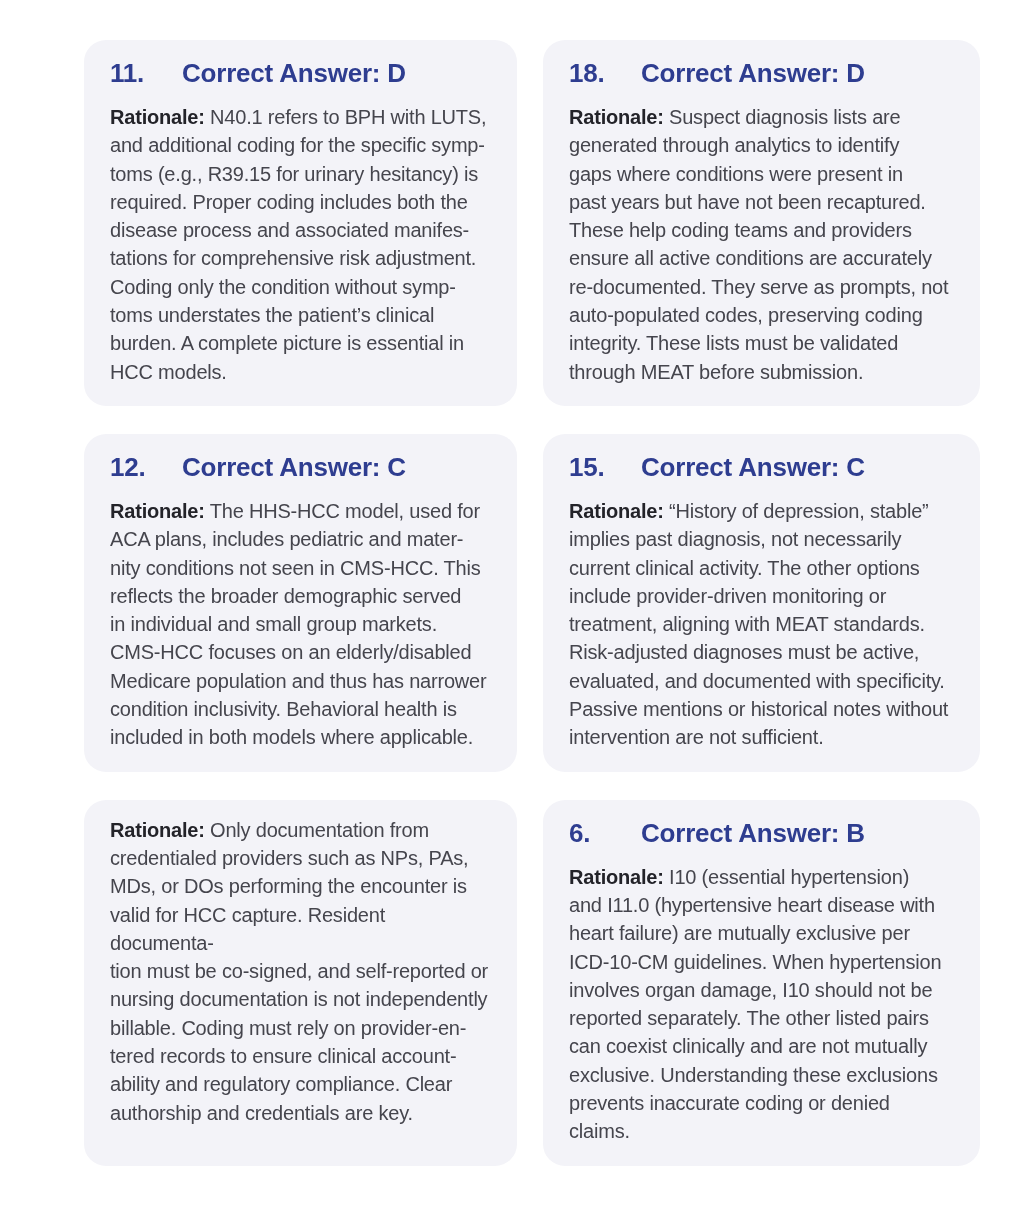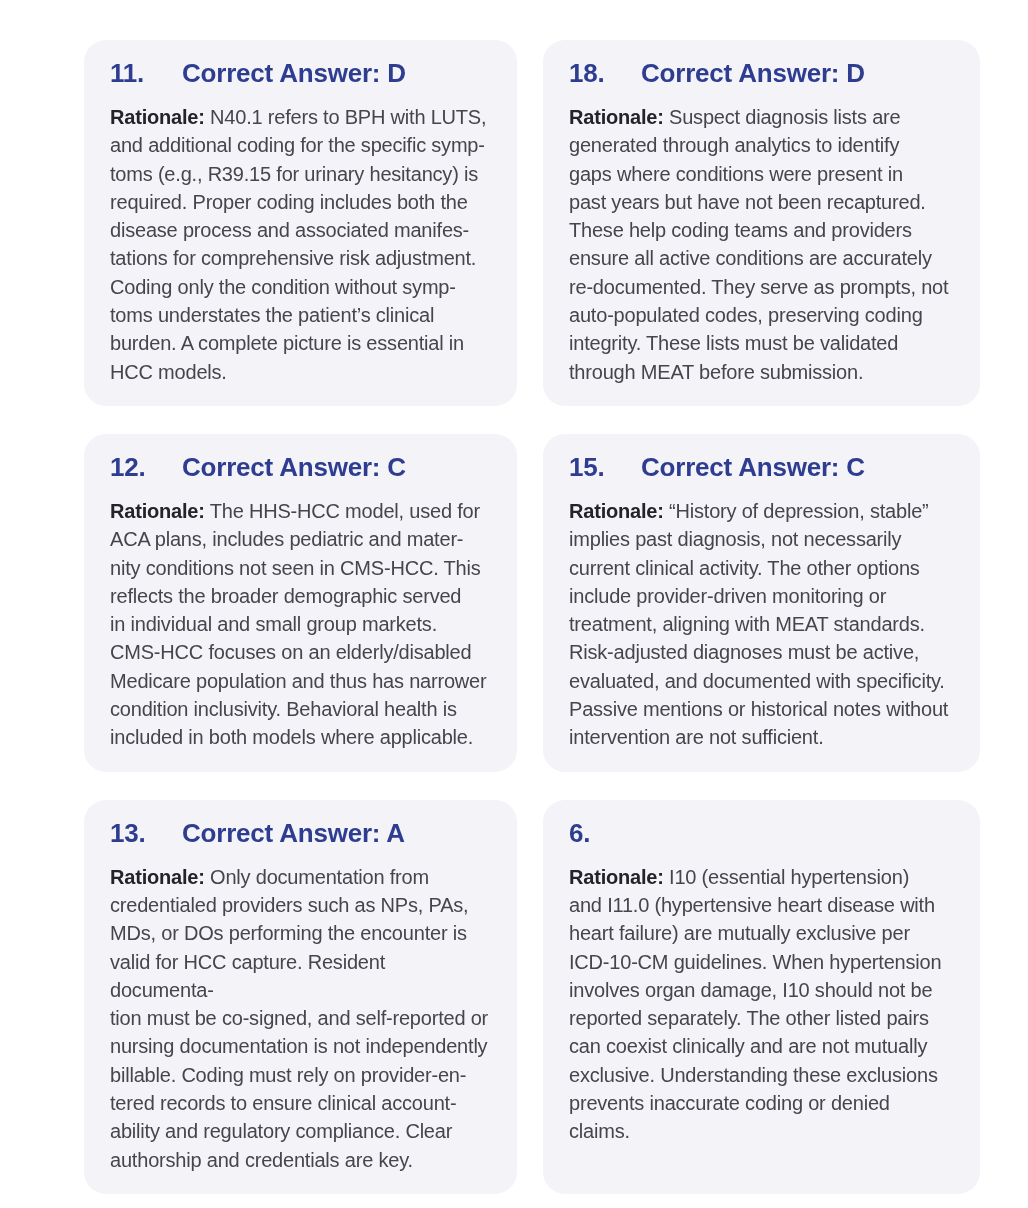--- a/index.html
+++ b/index.html
@@ -125,39 +125,36 @@
 current clinical activity. The other options
 include provider-driven monitoring or
 treatment, aligning with MEAT standards.
 Risk-adjusted diagnoses must be active,
 evaluated, and documented with specificity.
 Passive mentions or historical notes without
 intervention are not sufficient.</span></p>
     </div>
 
     <div class="card">
-      <h2>
-          <span class="num">13.</span>
-          <span>Correct Answer: A</span>
-        </h2>
       <p><b>Rationale:</b> <span>Only documentation from
 credentialed providers such as NPs, PAs,
 MDs, or DOs performing the encounter is
 valid for HCC capture. Resident documenta-
 tion must be co-signed, and self-reported or
 nursing documentation is not independently
 billable. Coding must rely on provider-en-
 tered records to ensure clinical account-
 ability and regulatory compliance. Clear
 authorship and credentials are key.</span></p>
     </div>
 
     <div class="card">
       <h2>
           <span class="num">6.</span>
+          <span>Correct Answer: B</span>
         </h2>
       <p><b>Rationale:</b> <span>I10 (essential hypertension)
 and I11.0 (hypertensive heart disease with
 heart failure) are mutually exclusive per
 ICD-10-CM guidelines. When hypertension
 involves organ damage, I10 should not be
 reported separately. The other listed pairs
 can coexist clinically and are not mutually
 exclusive. Understanding these exclusions
 prevents inaccurate coding or denied

